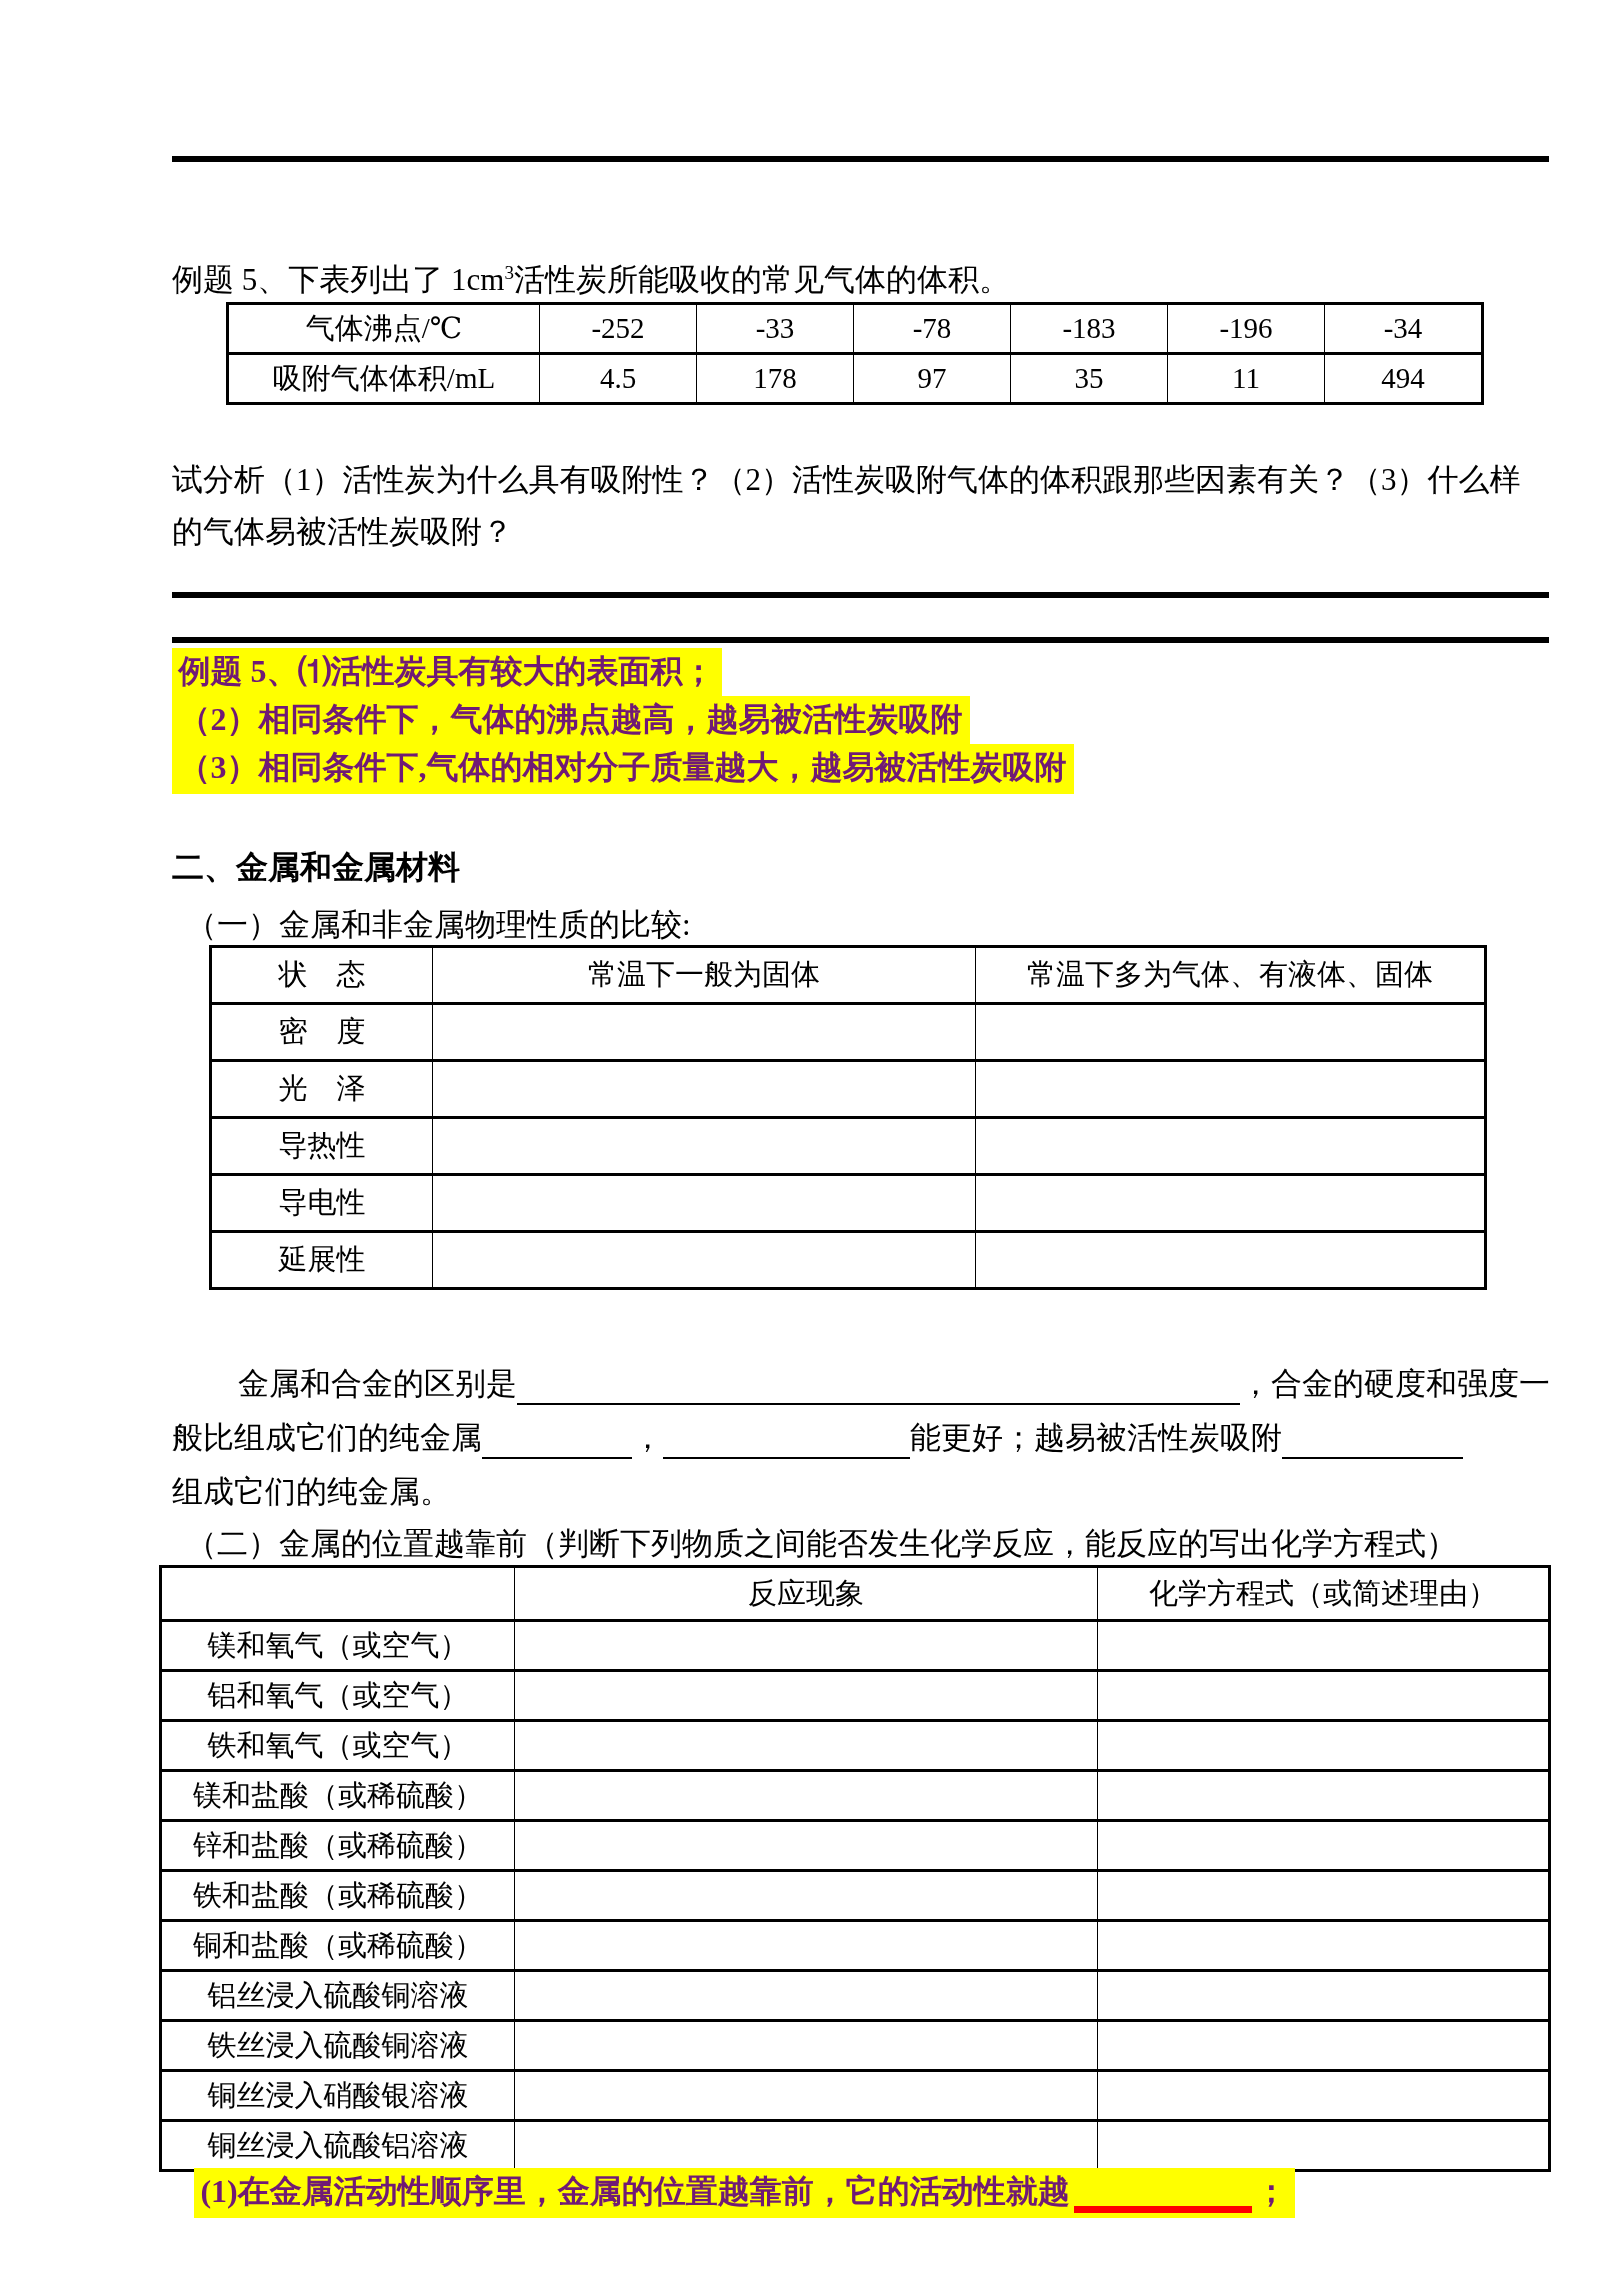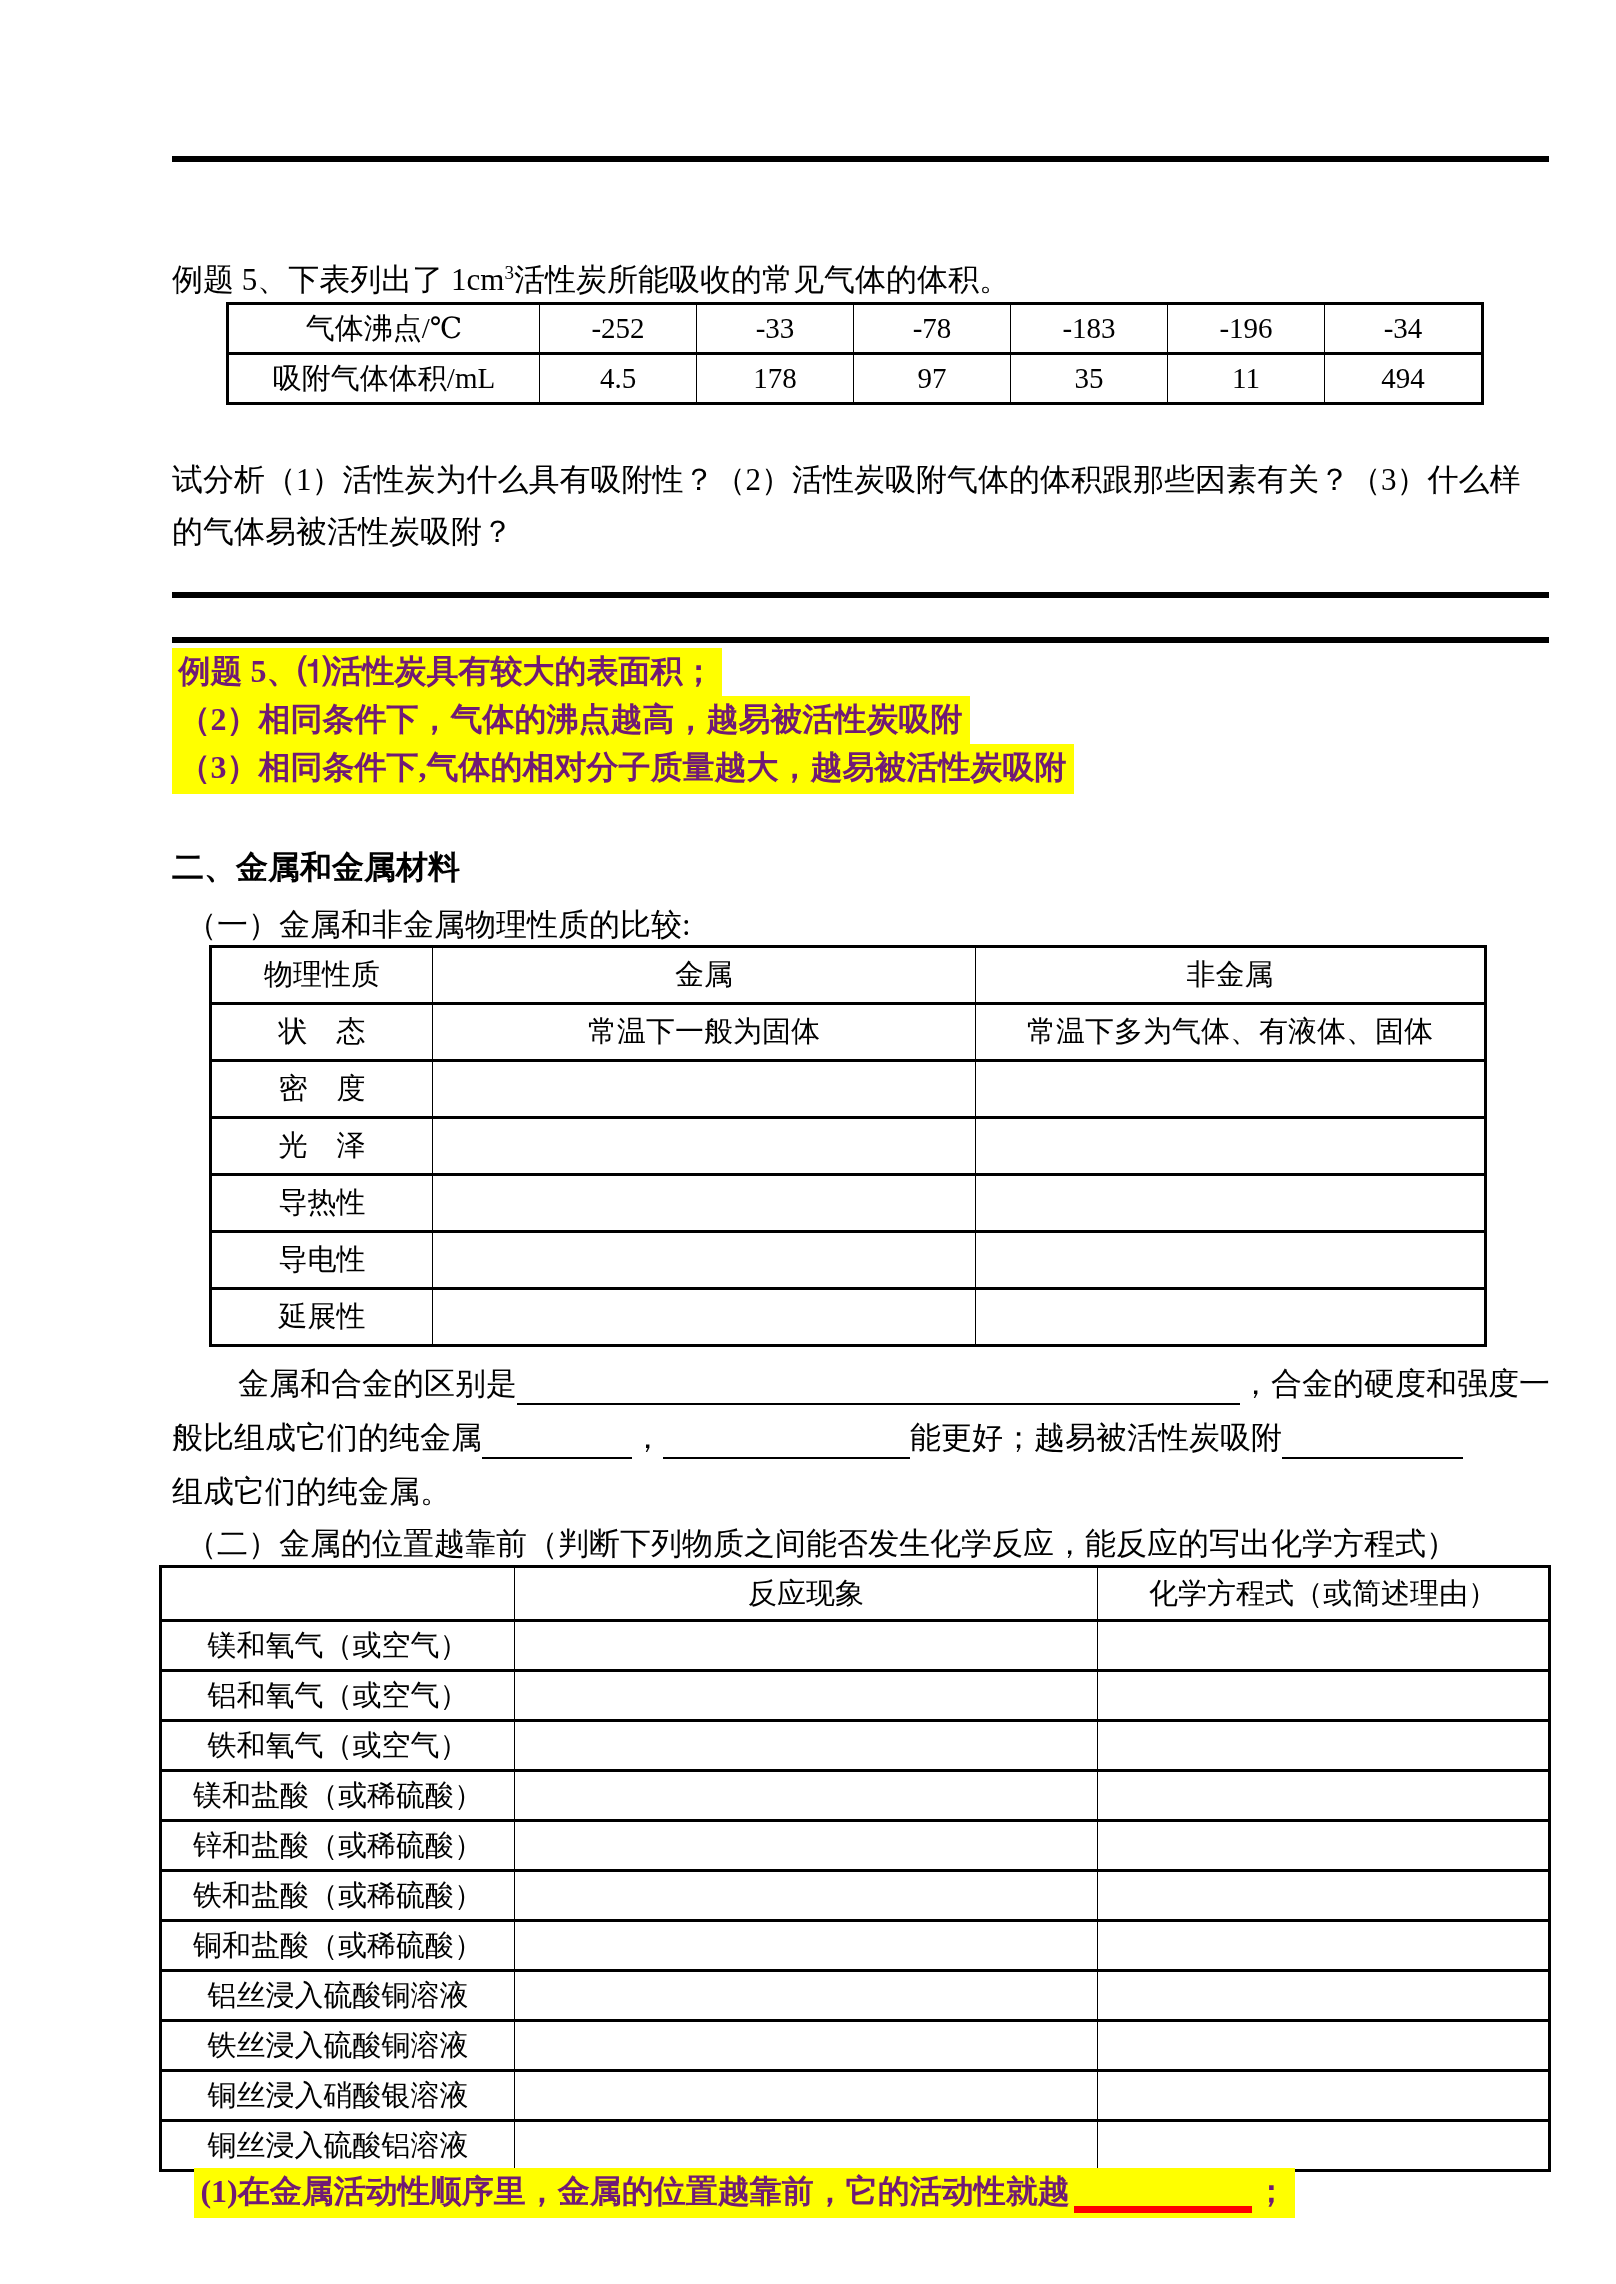--- a/index.html
+++ b/index.html
@@ -104,25 +104,20 @@
 
   <div class="para" style="left:186px;top:872px;">（一）金属和非金属物理性质的比较:</div>
 
   <table class="doc t2">
     <colgroup>
         <col style="width:222px">
         <col style="width:543px">
         <col style="width:510px">
       </colgroup>
     <tbody>
-        <tr>
-      <td>物理性质</td>
-      <td>金属</td>
-      <td>非金属</td>
-    </tr>
     <tr>
       <td>状　态</td>
       <td>常温下一般为固体</td>
       <td>常温下多为气体、有液体、固体</td>
     </tr>
     <tr>
       <td>密　度</td>
       <td></td>
       <td></td>
     </tr>

